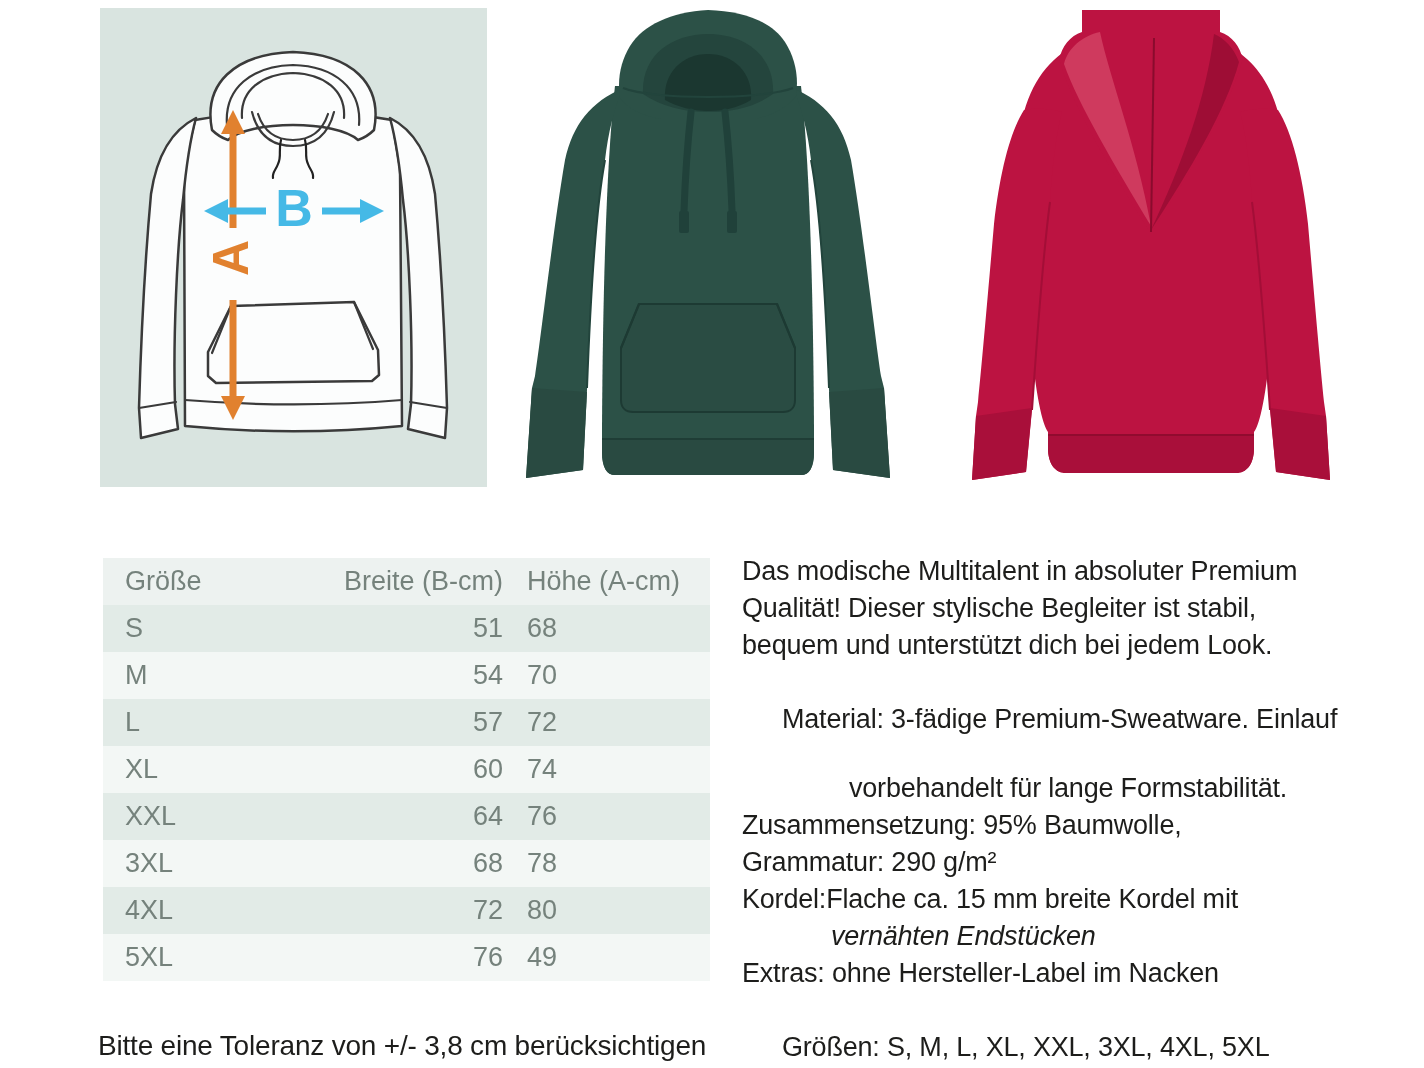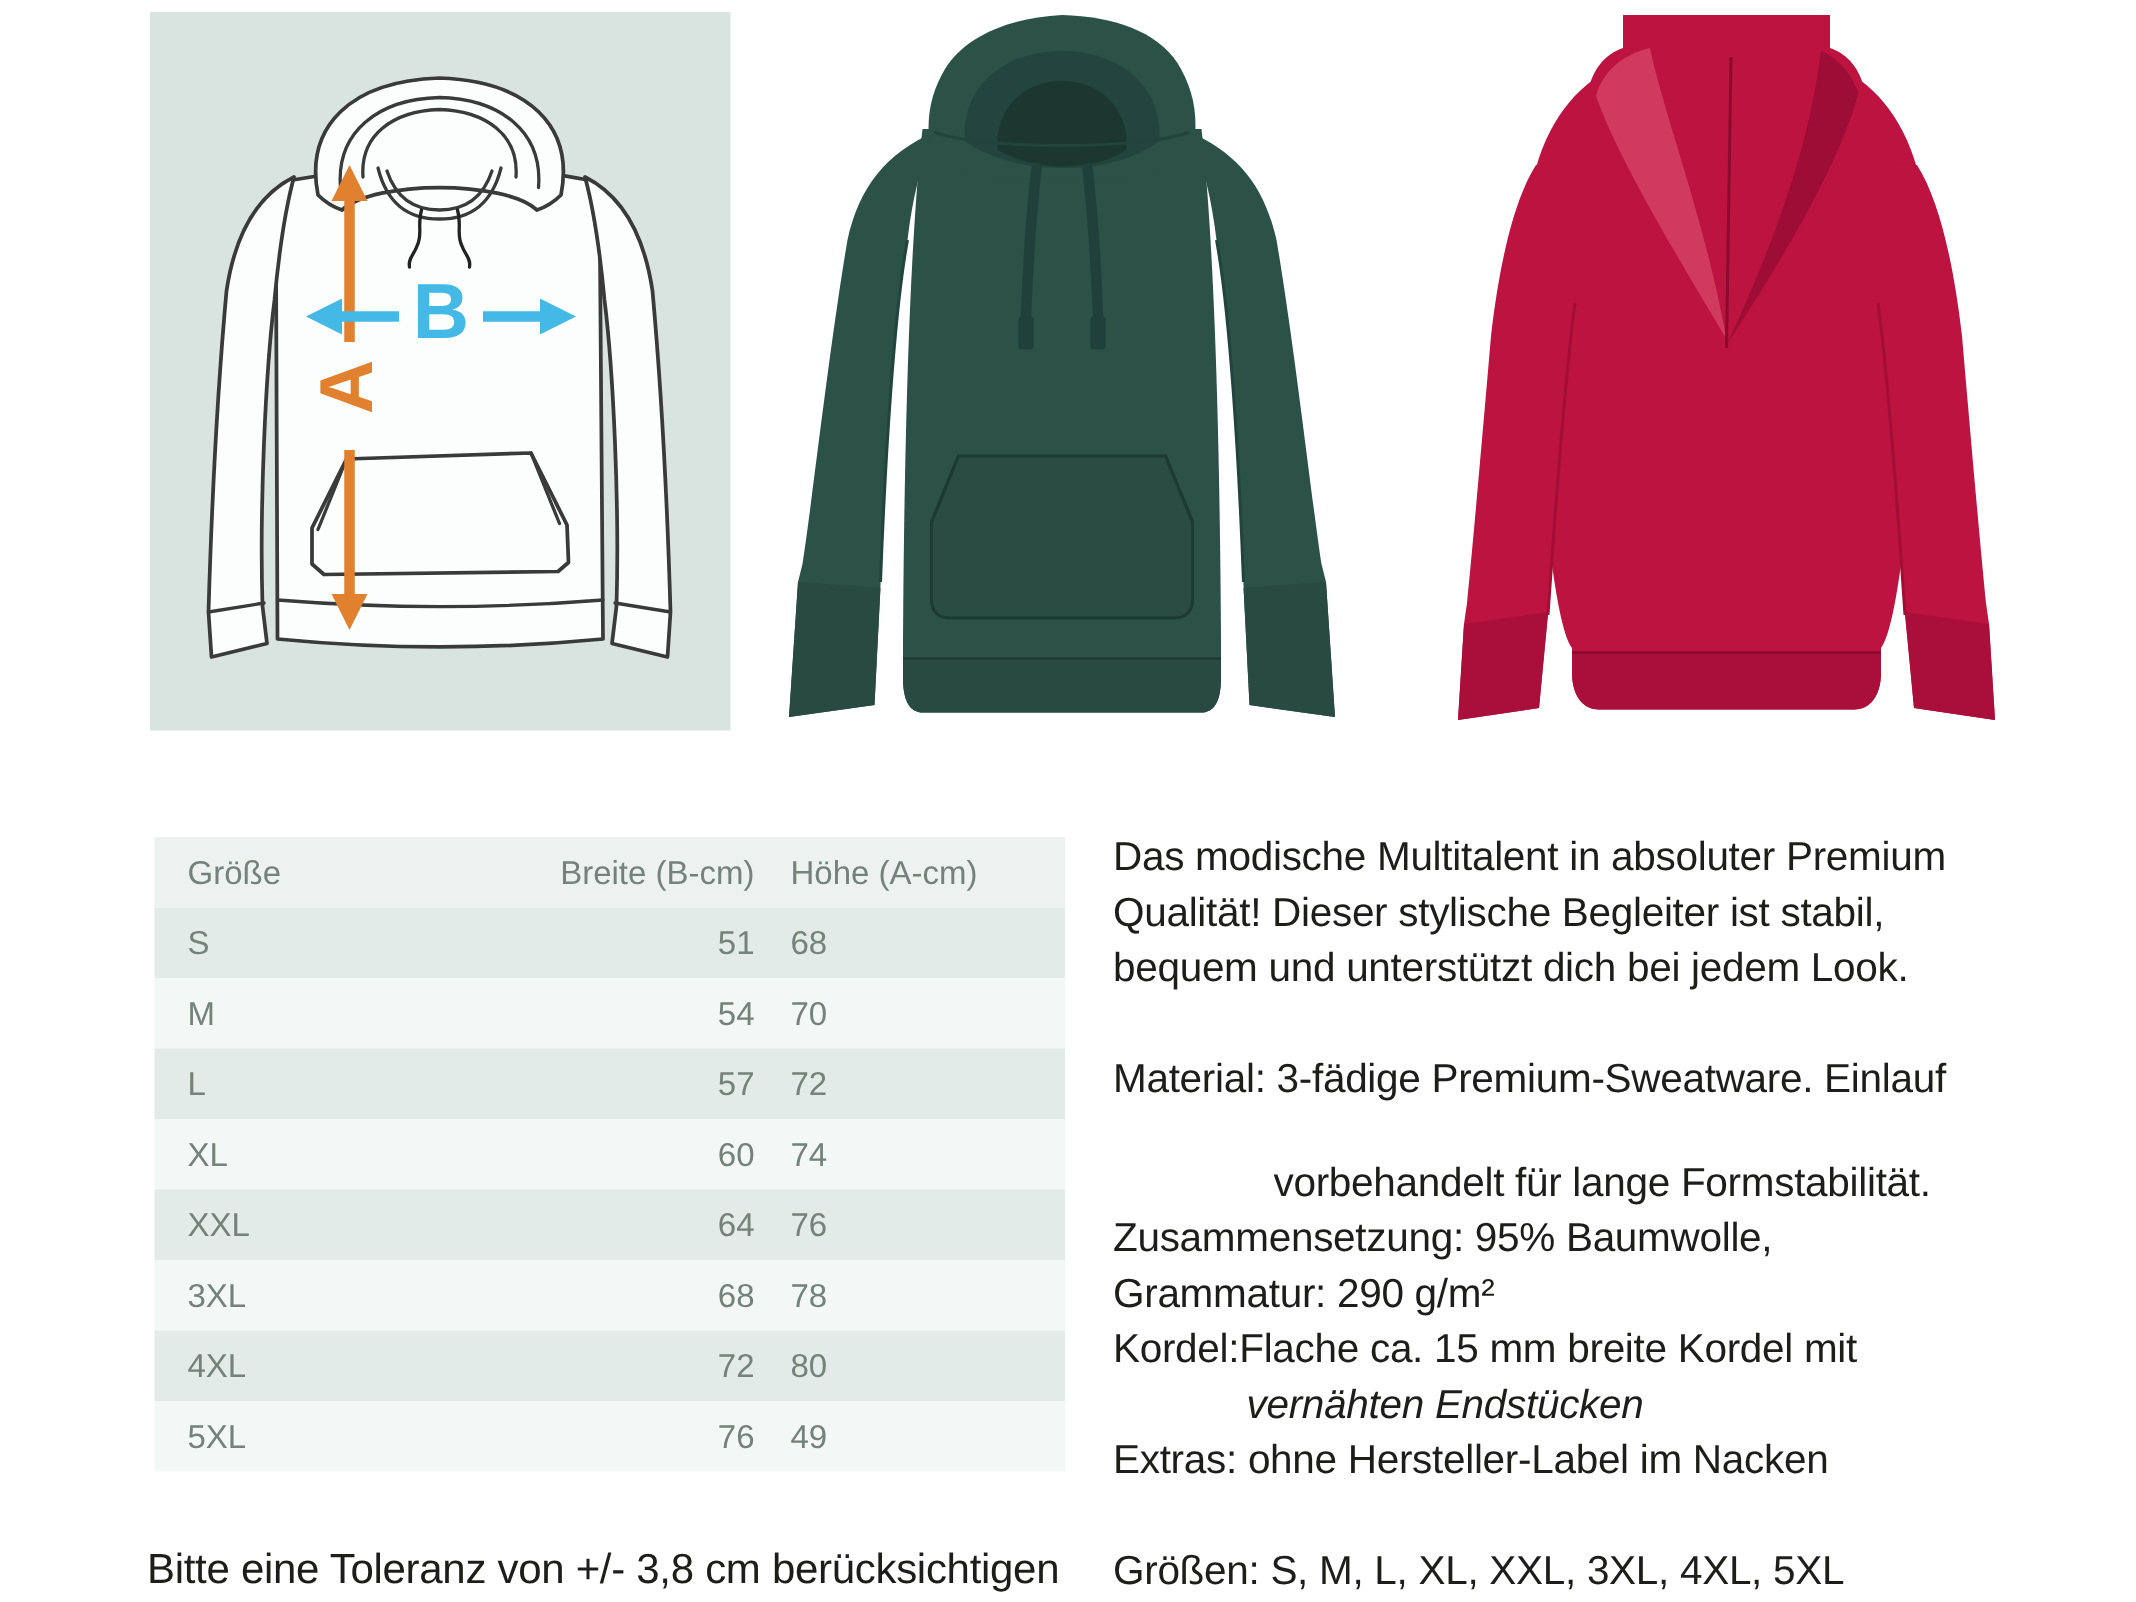--- a/index.html
+++ b/index.html
@@ -12,34 +12,34 @@
   .measure-label{position:absolute;font-weight:700;text-align:center;}
   .label-a{left:100px;top:220px;width:62px;height:60px;line-height:60px;font-size:50px;
            color:#e1812f;transform:rotate(-90deg);}
   .label-b{left:163px;top:172px;width:62px;height:56px;line-height:56px;font-size:52px;color:#45b9e6;}
 
   
   .hoodie-front{position:absolute;left:493px;top:8px;}
   .hoodie-back{position:absolute;left:960px;top:4px;}
 
   
-  .size-table{position:absolute;left:103px;top:558px;width:607px;color:#75827c;font-size:22px;}
+  .size-table{position:absolute;left:103px;top:558px;width:607px;color:#75827c;font-size:27px;}
   .t-row{display:grid;grid-template-columns:163px 237px 1fr;height:47px;align-items:center;}
   .t-row > div{padding-left:22px;white-space:nowrap;}
   .t-row > div:nth-child(2){padding-left:24px;text-align:right;}
   .t-row > div:nth-child(3){padding-left:24px;}
   .t-head{background:#edf2f0;}
   .r-dark{background:#e2ebe7;}
   .r-light{background:#f3f7f5;}
 
   
   .description{position:absolute;left:742px;top:553px;width:670px;color:#1d1d1b;
                font-size:27px;letter-spacing:-0.2px;}
   .d-line{height:37px;line-height:37px;white-space:nowrap;}
-  .gap-before{margin-top:37px;}
+  .gap-before{margin-top:37px;margin-left:40px;}
   .ind-1{padding-left:107px;margin-top:32px;}
   .ind-2{padding-left:243px;}
   .ind-3{padding-left:89px;font-style:italic;}
 
   
   .tolerance-note{position:absolute;left:98px;top:1030px;font-size:28px;color:#1d1d1b;
                   letter-spacing:-0.2px;white-space:nowrap;}
 </style>
 </head>
 <body>

